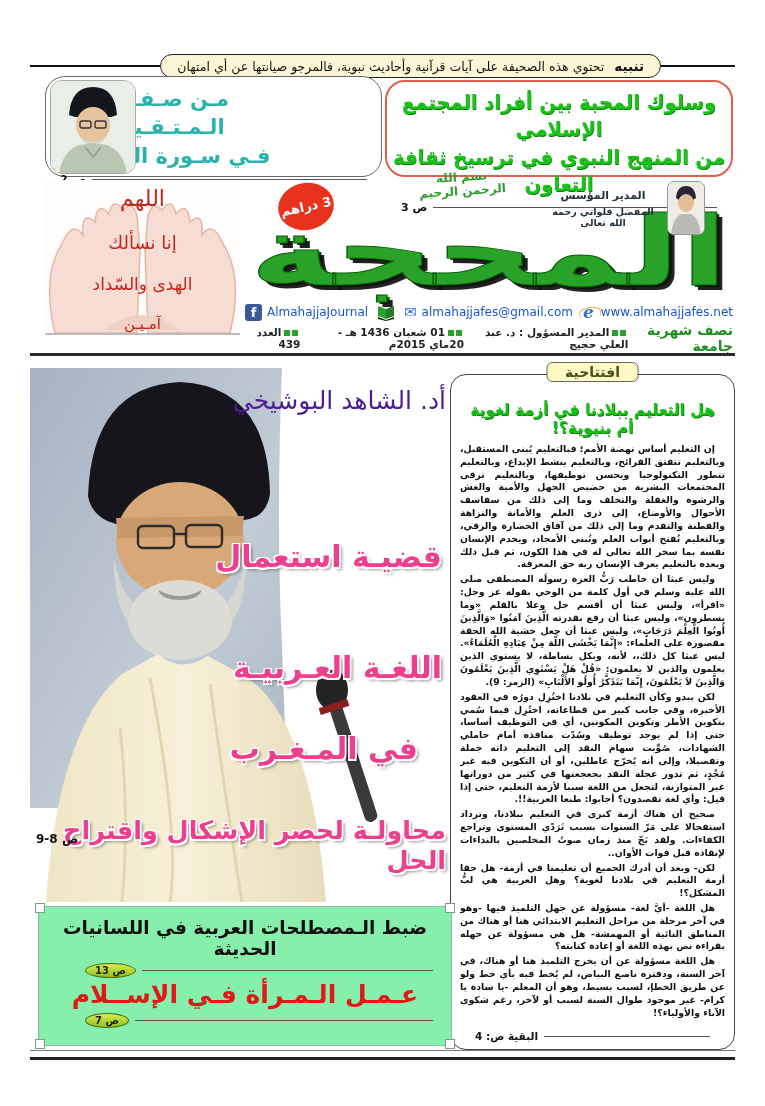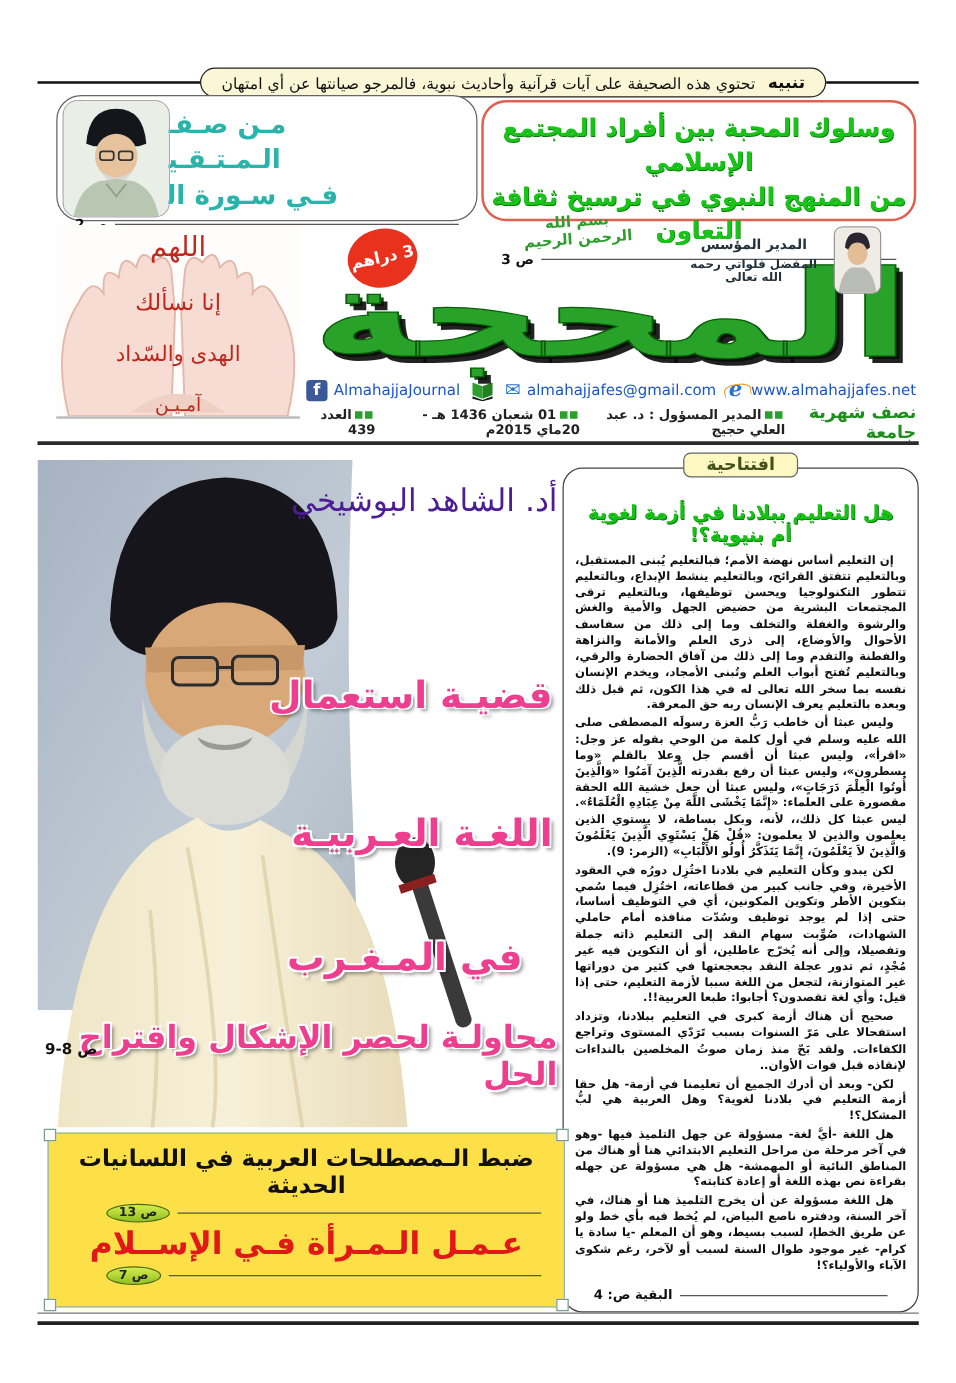--- a/index.html
+++ b/index.html
@@ -71,26 +71,26 @@
   .edit-body{height:576px;overflow:hidden;text-align:justify;font-size:9.3px;font-weight:bold;line-height:1.38;color:#101010;}
   .edit-body p{margin:0 0 2px;text-indent:10px;}
   .edit-foot{position:absolute;bottom:7px;left:10px;right:10px;}
   .edit-foot .pg{font-size:10.5px;}
   
   .feature{position:absolute;left:30px;top:368px;width:418px;height:534px;}
   .feature svg.photo{position:absolute;inset:0;}
   .author{position:absolute;top:18px;right:2px;font-size:25px;font-weight:normal;color:#4c1d95;z-index:3;}
   .pinkline{position:absolute;right:6px;z-index:3;font-weight:bold;font-size:30px;color:#ee3f8f;white-space:nowrap;
      text-shadow:-1.5px -1.5px 0 #fff,1.5px -1.5px 0 #fff,-1.5px 1.5px 0 #fff,1.5px 1.5px 0 #fff,3px 3px 3px rgba(40,40,40,.45);margin-top:23px;}
-  .pl1{top:148px;} .pl2{top:259px;text-align:center;} .pl3{top:358px;right:30px;}
+  .pl1{top:148px;} .pl2{top:259px;text-align:center;} .pl3{top:340px;right:30px;}
   .pl4{top:424px;left:2px;right:2px;text-align:right;font-size:25.5px;white-space:normal;}
   .feat-page{position:absolute;left:6px;top:464px;font-size:12px;font-weight:bold;color:#111;z-index:3;}
   
   .bottom-box{position:absolute;left:38px;top:906px;width:414px;height:140px;box-sizing:border-box;
-     background:#fde047;border:1px solid #8fb5ac;}
+     background:#86efac;border:1px solid #8fb5ac;}
   .corner{position:absolute;width:8px;height:8px;background:#fff;border:1.2px solid #7b9a92;}
   .c-tl{top:-4px;left:-4px;} .c-tr{top:-4px;right:-4px;} .c-bl{bottom:-4px;left:-4px;} .c-br{bottom:-4px;right:-4px;}
   .bb-title1{text-align:center;font-weight:bold;font-size:18.5px;color:#101010;margin-top:10px;}
   .bb-title2{text-align:center;font-weight:bold;font-size:25px;color:#e01818;margin-top:2px;}
   .bb-row{display:flex;direction:ltr;align-items:center;gap:6px;padding:0 18px 0 46px;margin-top:4px;}
   .bb-row .pline{flex:1;border-top:1.2px solid #555;}
   .oval{background:linear-gradient(180deg,#d6ec50,#8fc020);border:1.2px solid #4a6a10;border-radius:50%;
         font-size:10px;font-weight:bold;color:#222;padding:1px 9px;white-space:nowrap;}
   .botrule{position:absolute;left:30px;right:30px;top:1050px;height:6px;border-top:1.5px solid #777;border-bottom:3px solid #222;}
 </style>

